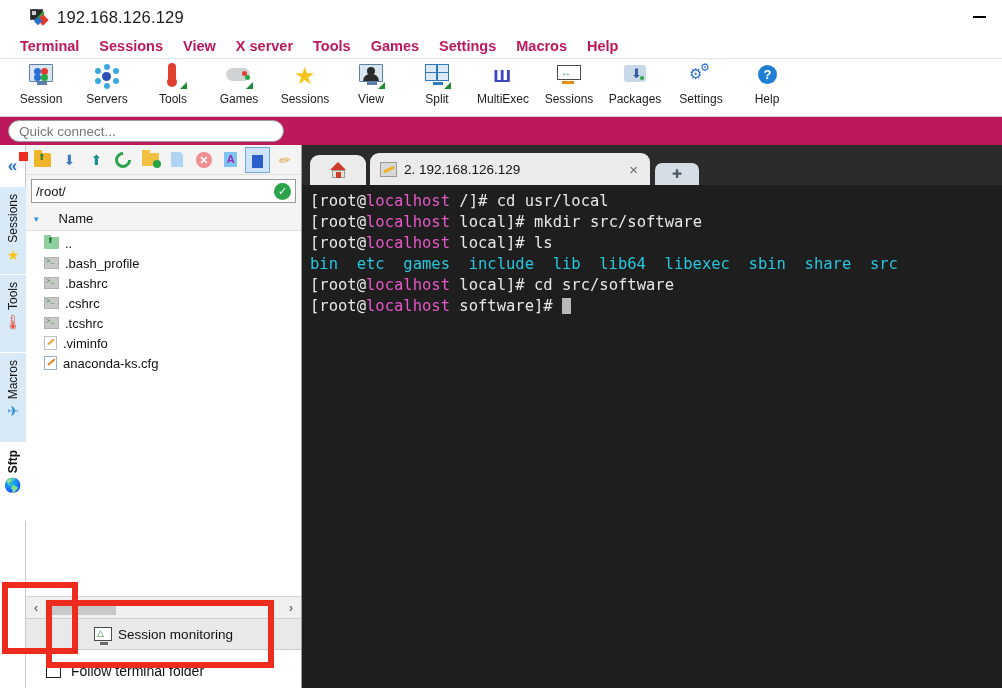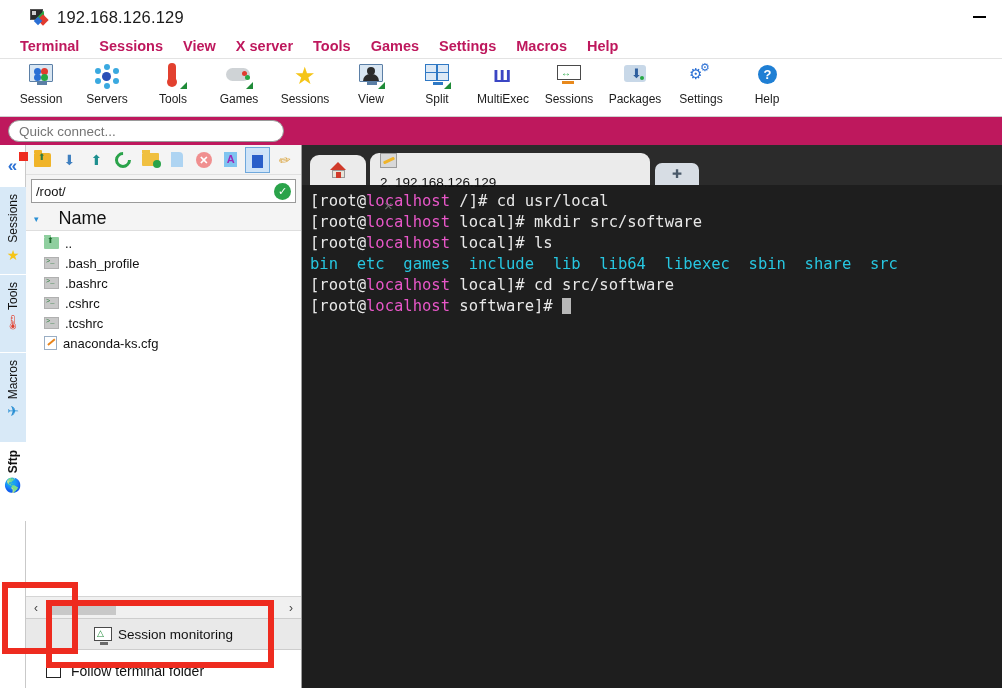--- a/index.html
+++ b/index.html
@@ -269,21 +269,21 @@
   .sftp-path .ok{
     position:absolute; right:4px; top:3px; width:17px;height:17px;border-radius:50%;
     background:#2aa34a; color:#fff; font-size:11px; text-align:center; line-height:17px;
   }
 
   .sftp-head{
     height:24px; display:flex; align-items:center; background:#f4f4f4;
     border-bottom:1px solid #dedede; padding-left:8px;
   }
   .sftp-head .sortarrow{ color:#2a8fd4; font-size:9px; margin-right:20px; }
-  .sftp-head .hname{ font-size:18px; color:#111; }
+  .sftp-head .hname{ font-size:13px; color:#111; }
 
   .sftp-list{
     flex:1 1 auto; background:#ffffff; overflow:hidden; padding-top:2px;
   }
   .frow{
     height:20px; display:flex; align-items:center; padding-left:18px; gap:6px;
     cursor:default;
   }
   .frow .fname{ font-size:13px; color:#111; }
   .fi-up{
@@ -380,22 +380,22 @@
   }
   .ic-home .body{
     position:absolute; left:2px; top:8px; width:13px;height:8px;
     background:#e8e4d8; border:1px solid #9a9a9a;
   }
   .ic-home .door{
     position:absolute; left:6px; top:10px; width:5px;height:6px; background:#d03a2a;
   }
   .tab-active{
     height:32px; background:#ebebeb; border-radius:9px 9px 0 0;
-    display:flex; align-items:flex-start; padding:0 8px 0 10px; gap:7px;
-    min-width:280px; cursor:pointer;flex-direction:column;
+    display:flex; align-items:center; padding:0 8px 0 10px; gap:7px;
+    min-width:280px; cursor:pointer;
   }
   .tab-wrench{
     width:17px;height:15px; background:#d8d8d8; border:1px solid #9a9a9a;
     position:relative; flex:none;
   }
   .tab-wrench:after{
     content:""; position:absolute; left:2px;top:5px;width:12px;height:3px;
     background:#f0b429; transform:rotate(-25deg); border-radius:1px;
   }
   .tab-title{ font-size:13.5px; color:#111; flex:1; white-space:nowrap; }
@@ -658,20 +658,24 @@
       </div>
       <div class="frow">
         <div class="fi-sh"></div>
         <div class="fname">.cshrc</div>
       </div>
       <div class="frow">
         <div class="fi-sh"></div>
         <div class="fname">.tcshrc</div>
       </div>
       <div class="frow">
+        <div class="fi-txt"></div>
+        <div class="fname">.viminfo</div>
+      </div>
+      <div class="frow">
         <div class="fi-cfg"></div>
         <div class="fname">anaconda-ks.cfg</div>
       </div>
     </div>
 
     <div class="sftp-hscroll">
       <div class="hs-arrow">‹</div>
       <div class="hs-track">
         <div class="hs-thumb"></div>
       </div>

